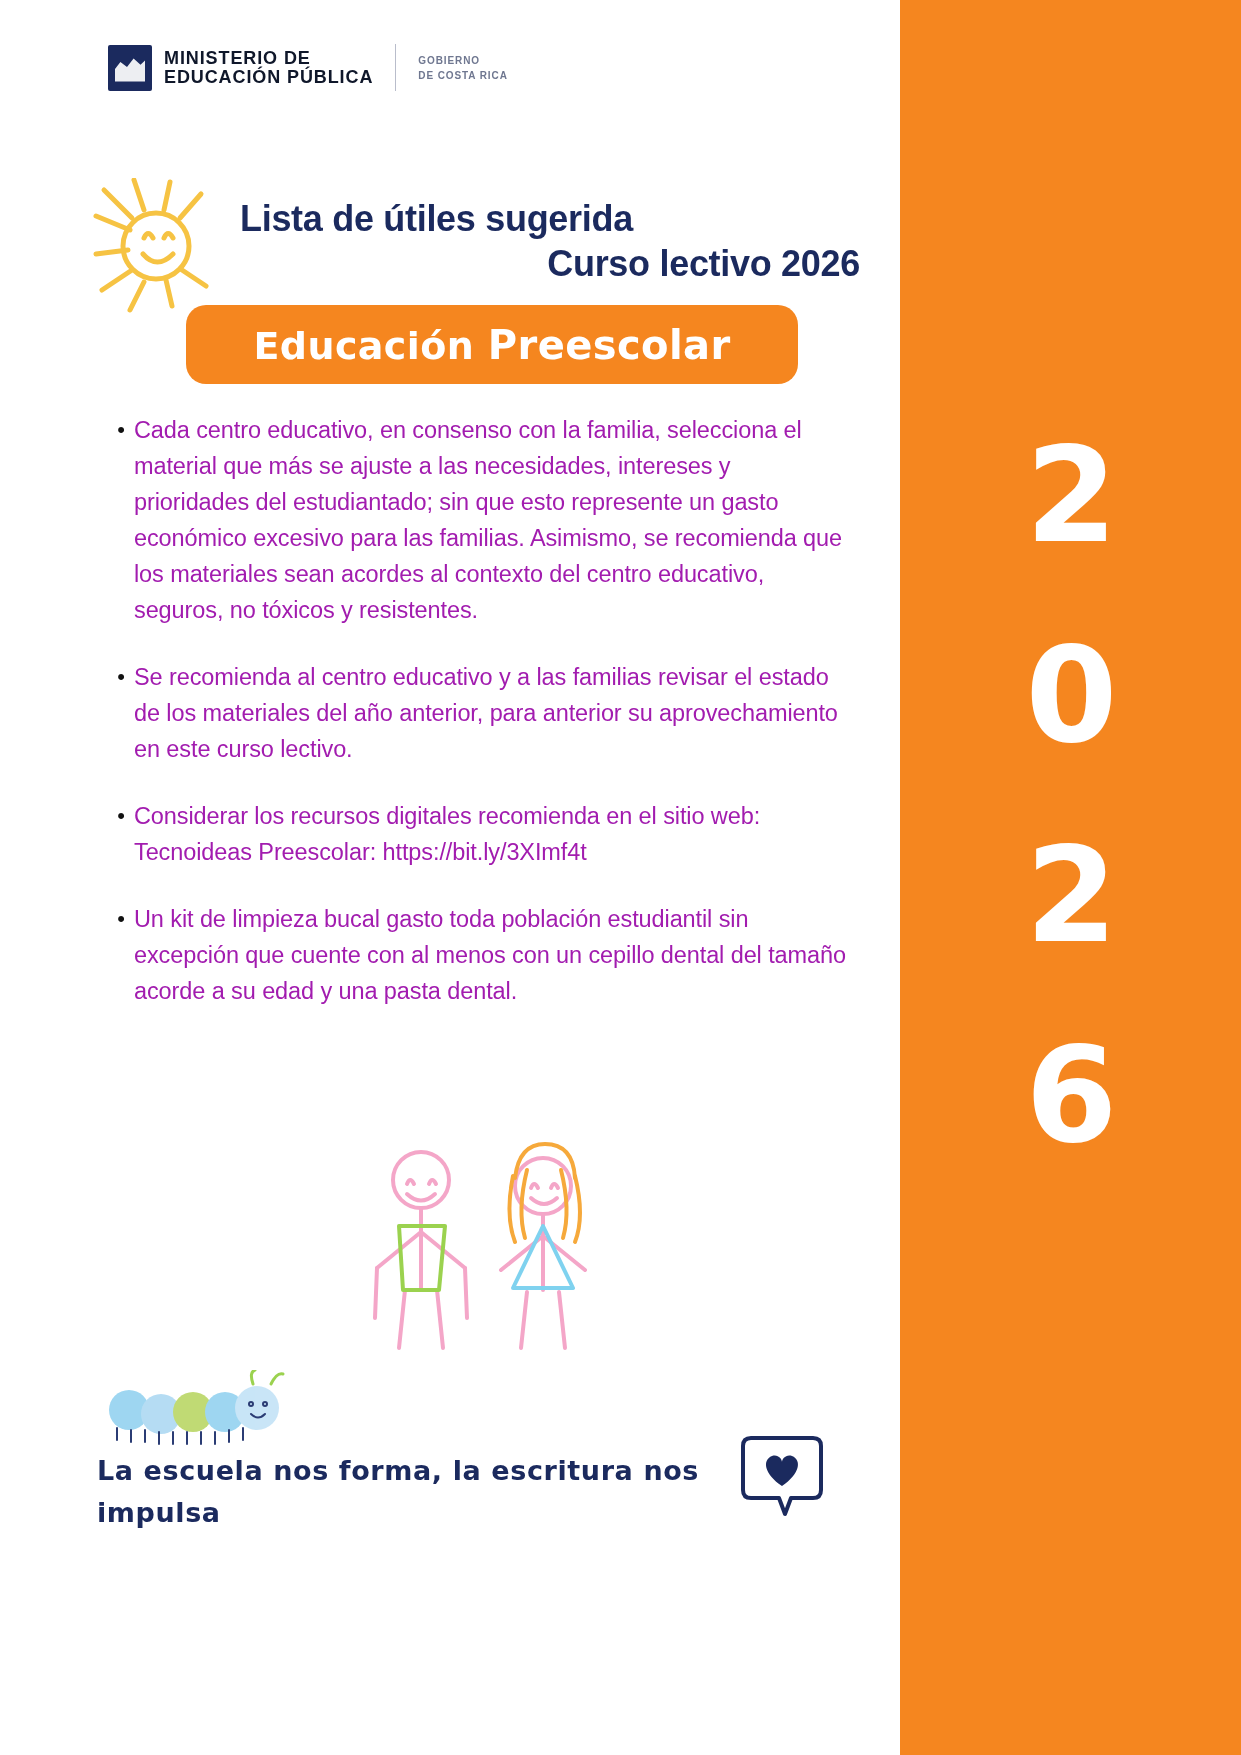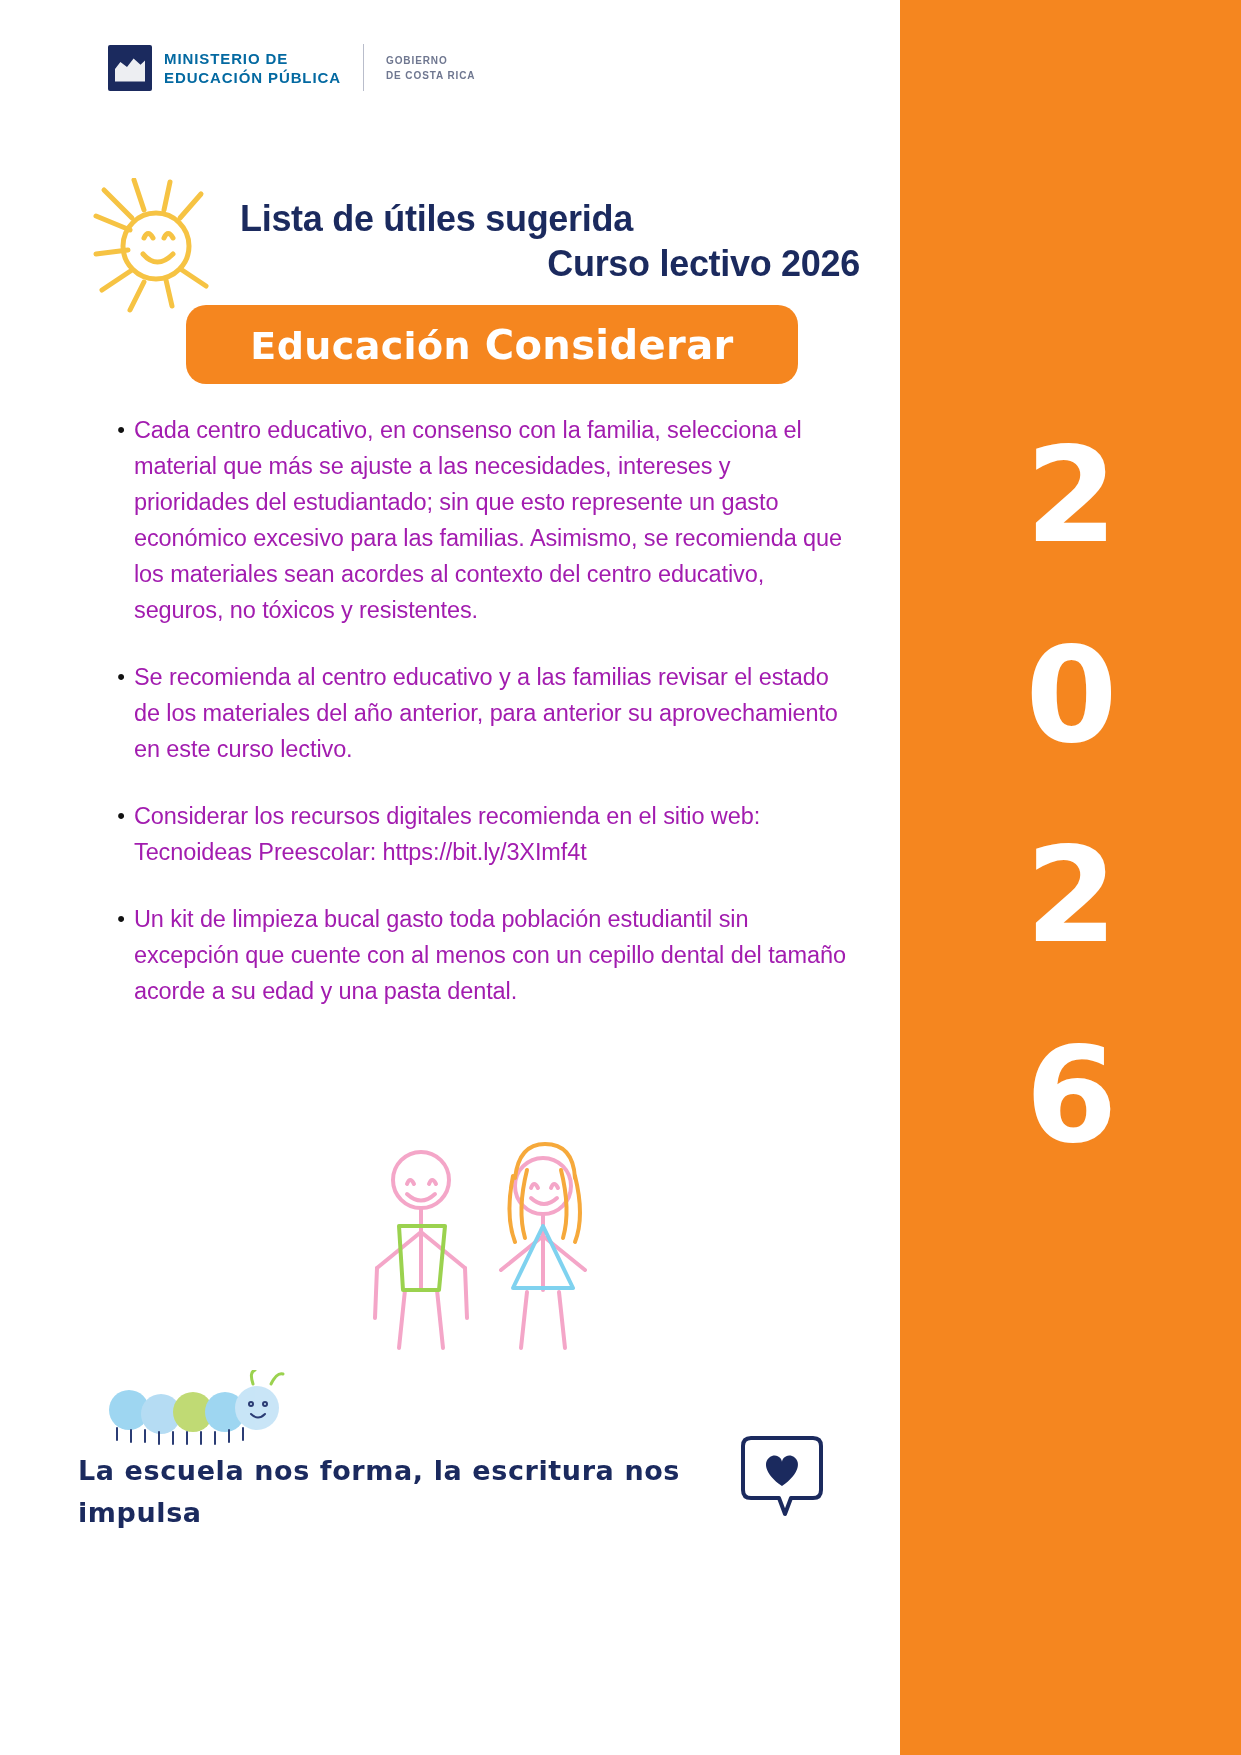--- a/index.html
+++ b/index.html
@@ -64,23 +64,23 @@
     position: absolute;
     left: 7px;
     top: 9px;
     width: 30px;
     height: 28px;
     background: #ffffff;
     clip-path: polygon(0% 55%, 18% 30%, 40% 48%, 62% 18%, 85% 40%, 100% 25%, 100% 100%, 0% 100%);
     opacity: .92;
   }
   .ministry-text {
-    color: #0369a1;
-    font-weight: bold;
-    font-size: 15px;
+    color: #0f172a;
+    font-weight: bold;
+    font-size: 18px;
     line-height: 19px;
     letter-spacing: .9px;
   }
   .logo-divider {
     width: 1px;
     height: 47px;
     background: #b9bdcb;
     margin: 0 22px;
   }
   .gov-text {
@@ -179,21 +179,21 @@
     top: 1370px;
     left: 95px;
     width: 205px;
     height: 85px;
   }
 
   
   .slogan {
     position: absolute;
     top: 1450px;
-    left: 78px;
+    left: 97px;
     width: 640px;
     color: #1b2a5e;
     font-size: 27px;
     font-weight: bold;
     line-height: 42px;
     letter-spacing: .6px;
     font-family: "DejaVu Sans", sans-serif;
   }
   .slogan .line2 { text-align: right; }
 
@@ -248,21 +248,21 @@
   </g>
 </svg>
 
 <div class="title-block">
   <div class="title-line">Lista de útiles sugerida</div>
   <div class="title-line second">Curso lectivo 2026</div>
 </div>
 
 <div class="pill">
   <div class="pill-text">
-    <span>Educación </span><span class="strong">Considerar</span>
+    <span>Educación </span><span class="strong">Preescolar</span>
   </div>
 </div>
 
 <div class="bullets">
   <div class="bullet">
     <div class="bullet-dot">•</div>
     <div class="bullet-text">Cada centro educativo, en consenso con la familia, selecciona el material que más se ajuste a las necesidades, intereses y prioridades del estudiantado; sin que esto represente un gasto económico excesivo para las familias. Asimismo, se recomienda que los materiales sean acordes al contexto del centro educativo, seguros, no tóxicos y resistentes.</div>
   </div>
   <div class="bullet">
     <div class="bullet-dot">•</div>

